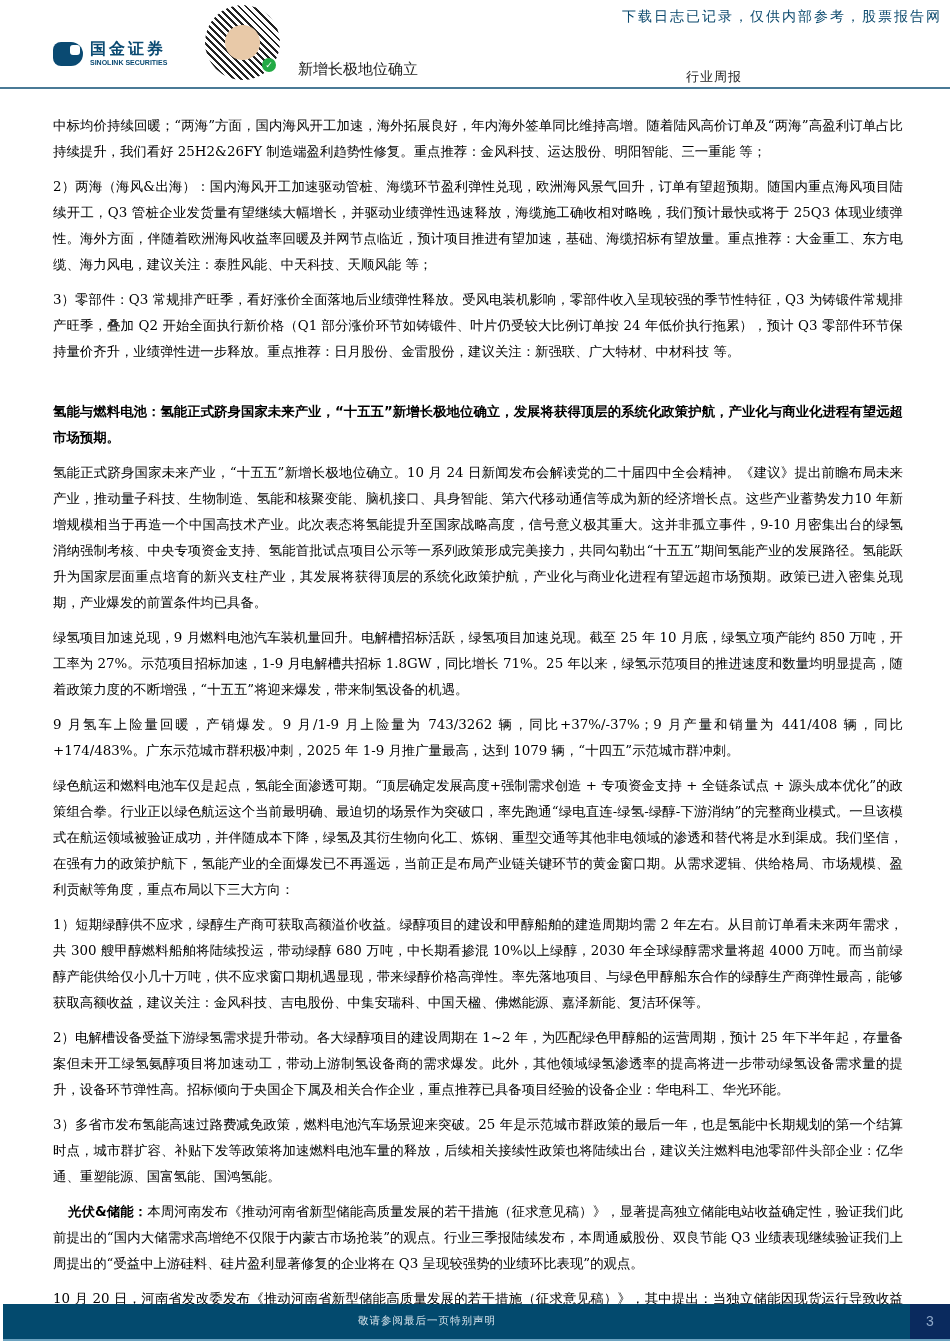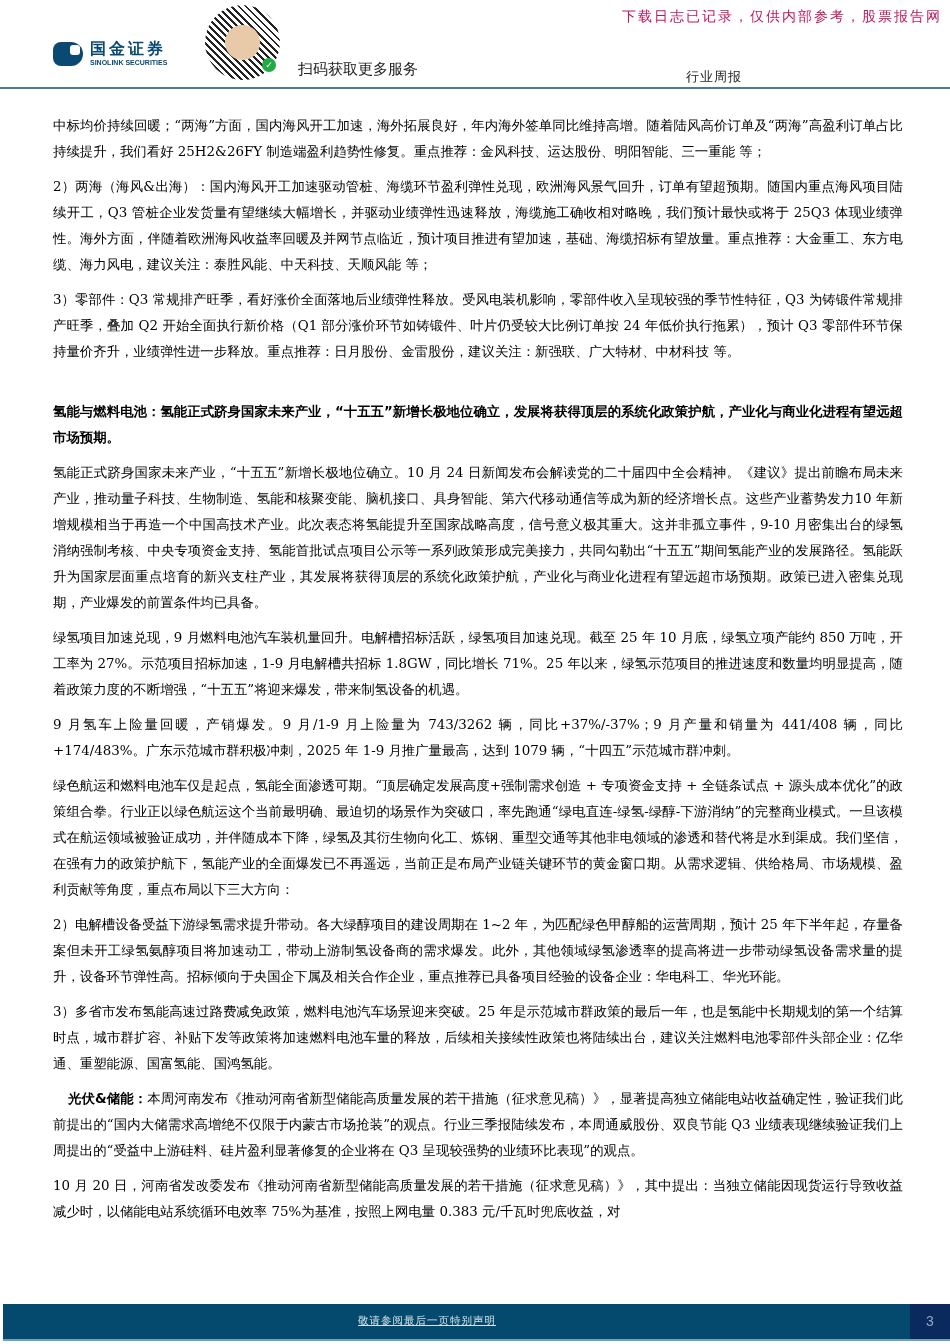--- a/index.html
+++ b/index.html
@@ -1,18 +1,18 @@
 <!DOCTYPE html>
 <html><head>
 <meta charset="utf-8">
 <style>
   html, body { margin: 0; padding: 0; background: #ffffff; }
   body { width: 950px; height: 1344px; position: relative; overflow: hidden;
          font-family: "DejaVu Sans", "Liberation Sans", sans-serif; color: #000; }
-  .watermark { position: absolute; top: 8px; right: 8px; font-size: 14px; color: #be185d;
+  .watermark { position: absolute; top: 8px; right: 8px; font-size: 14px; color: #0c4a6e;
                letter-spacing: 2px; font-family: "DejaVu Serif", serif; }
   .header { position: absolute; left: 0; top: 0; width: 796px; height: 90px; }
   .logo { position: absolute; left: 53px; top: 40px; display: flex; align-items: center; }
   .logo-mark { width: 30px; height: 24px; background: #0a4a72; border-radius: 8px 12px 12px 8px; position: relative; margin-right: 7px; }
   .logo-mark::after { content: ""; position: absolute; right: 3px; top: 3px; width: 10px; height: 10px; background: #fff; border-radius: 3px; }
   .logo-text { display: flex; flex-direction: column; }
   .logo-cn { font-size: 16px; font-weight: bold; color: #0a4a72; letter-spacing: 3px; line-height: 18px; }
   .logo-en { font-size: 7px; font-weight: bold; color: #0a4a72; line-height: 9px; font-family: "Liberation Sans", sans-serif; }
   .qr { position: absolute; left: 205px; top: 5px; width: 75px; height: 75px;
         background:
@@ -25,52 +25,53 @@
   .report-type { position: absolute; right: 54px; top: 68px; font-size: 13px; color: #222; font-family: "DejaVu Serif", serif; letter-spacing: 1px; margin-left: 37px; }
   .header-rule { position: absolute; left: 0; top: 87px; width: 950px; height: 2px; background: #4a7a96; }
 
   .content { position: absolute; left: 53px; top: 113px; width: 850px; font-size: 13.4px; line-height: 26px;
              font-family: "DejaVu Serif", "Liberation Serif", serif; text-align: justify; }
   .content p { margin: 0 0 9px 0; }
   .content p.bold { font-weight: bold; font-family: "DejaVu Sans", sans-serif; margin-top: 34px; }
   .content .lead { font-weight: bold; font-family: "DejaVu Sans", sans-serif; margin-left: 15px; }
 
   .footer { position: absolute; left: 3px; top: 1304px; width: 947px; height: 35px; background: #034a6e; border-bottom: 2px solid #6aa2c0; }
-  .footer-text { position: absolute; left: 355px; top: 10px; font-size: 10.5px; color: #d8e4ec; font-family: "DejaVu Serif", serif; letter-spacing: 1px; text-decoration: underline; }
+  .footer-text { position: absolute; left: 355px; top: 10px; font-size: 10.5px; color: #d8e4ec; font-family: "DejaVu Serif", serif; letter-spacing: 1px; }
   .footer-page { position: absolute; right: 0; top: 0; width: 40px; height: 35px; background: #0a2a5e; color: #8fa8c8; font-size: 14px; text-align: center; line-height: 35px; font-family: "Liberation Sans", sans-serif; }
 </style>
 </head>
 <body>
 
 <div class="watermark">下载日志已记录，仅供内部参考，股票报告网</div>
 
 <div class="header">
   <div class="logo">
     <div class="logo-mark"></div>
     <div class="logo-text">
       <span class="logo-cn">国金证券</span>
       <span class="logo-en">SINOLINK SECURITIES</span>
     </div>
   </div>
   <div class="qr"></div>
   <div class="qr-badge">✓</div>
-  <div class="scan-text">扫码获取更多服务</div>
+  <div class="scan-text">新增长极地位确立</div>
   <div class="report-type">行业周报</div>
   <div class="header-rule"></div>
 </div>
 
 <div class="content">
   <p>中标均价持续回暖；“两海”方面，国内海风开工加速，海外拓展良好，年内海外签单同比维持高增。随着陆风高价订单及“两海”高盈利订单占比持续提升，我们看好 25H2&amp;26FY 制造端盈利趋势性修复。重点推荐：金风科技、运达股份、明阳智能、三一重能 等；</p>
   <p>2）两海（海风&amp;出海）：国内海风开工加速驱动管桩、海缆环节盈利弹性兑现，欧洲海风景气回升，订单有望超预期。随国内重点海风项目陆续开工，Q3 管桩企业发货量有望继续大幅增长，并驱动业绩弹性迅速释放，海缆施工确收相对略晚，我们预计最快或将于 25Q3 体现业绩弹性。海外方面，伴随着欧洲海风收益率回暖及并网节点临近，预计项目推进有望加速，基础、海缆招标有望放量。重点推荐：大金重工、东方电缆、海力风电，建议关注：泰胜风能、中天科技、天顺风能 等；</p>
   <p>3）零部件：Q3 常规排产旺季，看好涨价全面落地后业绩弹性释放。受风电装机影响，零部件收入呈现较强的季节性特征，Q3 为铸锻件常规排产旺季，叠加 Q2 开始全面执行新价格（Q1 部分涨价环节如铸锻件、叶片仍受较大比例订单按 24 年低价执行拖累），预计 Q3 零部件环节保持量价齐升，业绩弹性进一步释放。重点推荐：日月股份、金雷股份，建议关注：新强联、广大特材、中材科技 等。</p>
   <p class="bold">氢能与燃料电池：氢能正式跻身国家未来产业，“十五五”新增长极地位确立，发展将获得顶层的系统化政策护航，产业化与商业化进程有望远超市场预期。</p>
   <p>氢能正式跻身国家未来产业，“十五五”新增长极地位确立。10 月 24 日新闻发布会解读党的二十届四中全会精神。《建议》提出前瞻布局未来产业，推动量子科技、生物制造、氢能和核聚变能、脑机接口、具身智能、第六代移动通信等成为新的经济增长点。这些产业蓄势发力10 年新增规模相当于再造一个中国高技术产业。此次表态将氢能提升至国家战略高度，信号意义极其重大。这并非孤立事件，9-10 月密集出台的绿氢消纳强制考核、中央专项资金支持、氢能首批试点项目公示等一系列政策形成完美接力，共同勾勒出“十五五”期间氢能产业的发展路径。氢能跃升为国家层面重点培育的新兴支柱产业，其发展将获得顶层的系统化政策护航，产业化与商业化进程有望远超市场预期。政策已进入密集兑现期，产业爆发的前置条件均已具备。</p>
   <p>绿氢项目加速兑现，9 月燃料电池汽车装机量回升。电解槽招标活跃，绿氢项目加速兑现。截至 25 年 10 月底，绿氢立项产能约 850 万吨，开工率为 27%。示范项目招标加速，1-9 月电解槽共招标 1.8GW，同比增长 71%。25 年以来，绿氢示范项目的推进速度和数量均明显提高，随着政策力度的不断增强，“十五五”将迎来爆发，带来制氢设备的机遇。</p>
   <p>9 月氢车上险量回暖，产销爆发。9 月/1-9 月上险量为 743/3262 辆，同比+37%/-37%；9 月产量和销量为 441/408 辆，同比+174/483%。广东示范城市群积极冲刺，2025 年 1-9 月推广量最高，达到 1079 辆，“十四五”示范城市群冲刺。</p>
   <p>绿色航运和燃料电池车仅是起点，氢能全面渗透可期。“顶层确定发展高度+强制需求创造 + 专项资金支持 + 全链条试点 + 源头成本优化”的政策组合拳。行业正以绿色航运这个当前最明确、最迫切的场景作为突破口，率先跑通“绿电直连-绿氢-绿醇-下游消纳”的完整商业模式。一旦该模式在航运领域被验证成功，并伴随成本下降，绿氢及其衍生物向化工、炼钢、重型交通等其他非电领域的渗透和替代将是水到渠成。我们坚信，在强有力的政策护航下，氢能产业的全面爆发已不再遥远，当前正是布局产业链关键环节的黄金窗口期。从需求逻辑、供给格局、市场规模、盈利贡献等角度，重点布局以下三大方向：</p>
+  <p>1）短期绿醇供不应求，绿醇生产商可获取高额溢价收益。绿醇项目的建设和甲醇船舶的建造周期均需 2 年左右。从目前订单看未来两年需求，共 300 艘甲醇燃料船舶将陆续投运，带动绿醇 680 万吨，中长期看掺混 10%以上绿醇，2030 年全球绿醇需求量将超 4000 万吨。而当前绿醇产能供给仅小几十万吨，供不应求窗口期机遇显现，带来绿醇价格高弹性。率先落地项目、与绿色甲醇船东合作的绿醇生产商弹性最高，能够获取高额收益，建议关注：金风科技、吉电股份、中集安瑞科、中国天楹、佛燃能源、嘉泽新能、复洁环保等。</p>
   <p>2）电解槽设备受益下游绿氢需求提升带动。各大绿醇项目的建设周期在 1~2 年，为匹配绿色甲醇船的运营周期，预计 25 年下半年起，存量备案但未开工绿氢氨醇项目将加速动工，带动上游制氢设备商的需求爆发。此外，其他领域绿氢渗透率的提高将进一步带动绿氢设备需求量的提升，设备环节弹性高。招标倾向于央国企下属及相关合作企业，重点推荐已具备项目经验的设备企业：华电科工、华光环能。</p>
   <p>3）多省市发布氢能高速过路费减免政策，燃料电池汽车场景迎来突破。25 年是示范城市群政策的最后一年，也是氢能中长期规划的第一个结算时点，城市群扩容、补贴下发等政策将加速燃料电池车量的释放，后续相关接续性政策也将陆续出台，建议关注燃料电池零部件头部企业：亿华通、重塑能源、国富氢能、国鸿氢能。</p>
   <p><span class="lead">光伏&amp;储能：</span><span>本周河南发布《推动河南省新型储能高质量发展的若干措施（征求意见稿）》，显著提高独立储能电站收益确定性，验证我们此前提出的“国内大储需求高增绝不仅限于内蒙古市场抢装”的观点。行业三季报陆续发布，本周通威股份、双良节能 Q3 业绩表现继续验证我们上周提出的“受益中上游硅料、硅片盈利显著修复的企业将在 Q3 呈现较强势的业绩环比表现”的观点。</span></p>
   <p>10 月 20 日，河南省发改委发布《推动河南省新型储能高质量发展的若干措施（征求意见稿）》，其中提出：当独立储能因现货运行导致收益减少时，以储能电站系统循环电效率 75%为基准，按照上网电量 0.383 元/千瓦时兜底收益，对</p>
 </div>
 
 <div class="footer">
   <span class="footer-text">敬请参阅最后一页特别声明</span>
   <span class="footer-page">3</span>
 </div>

